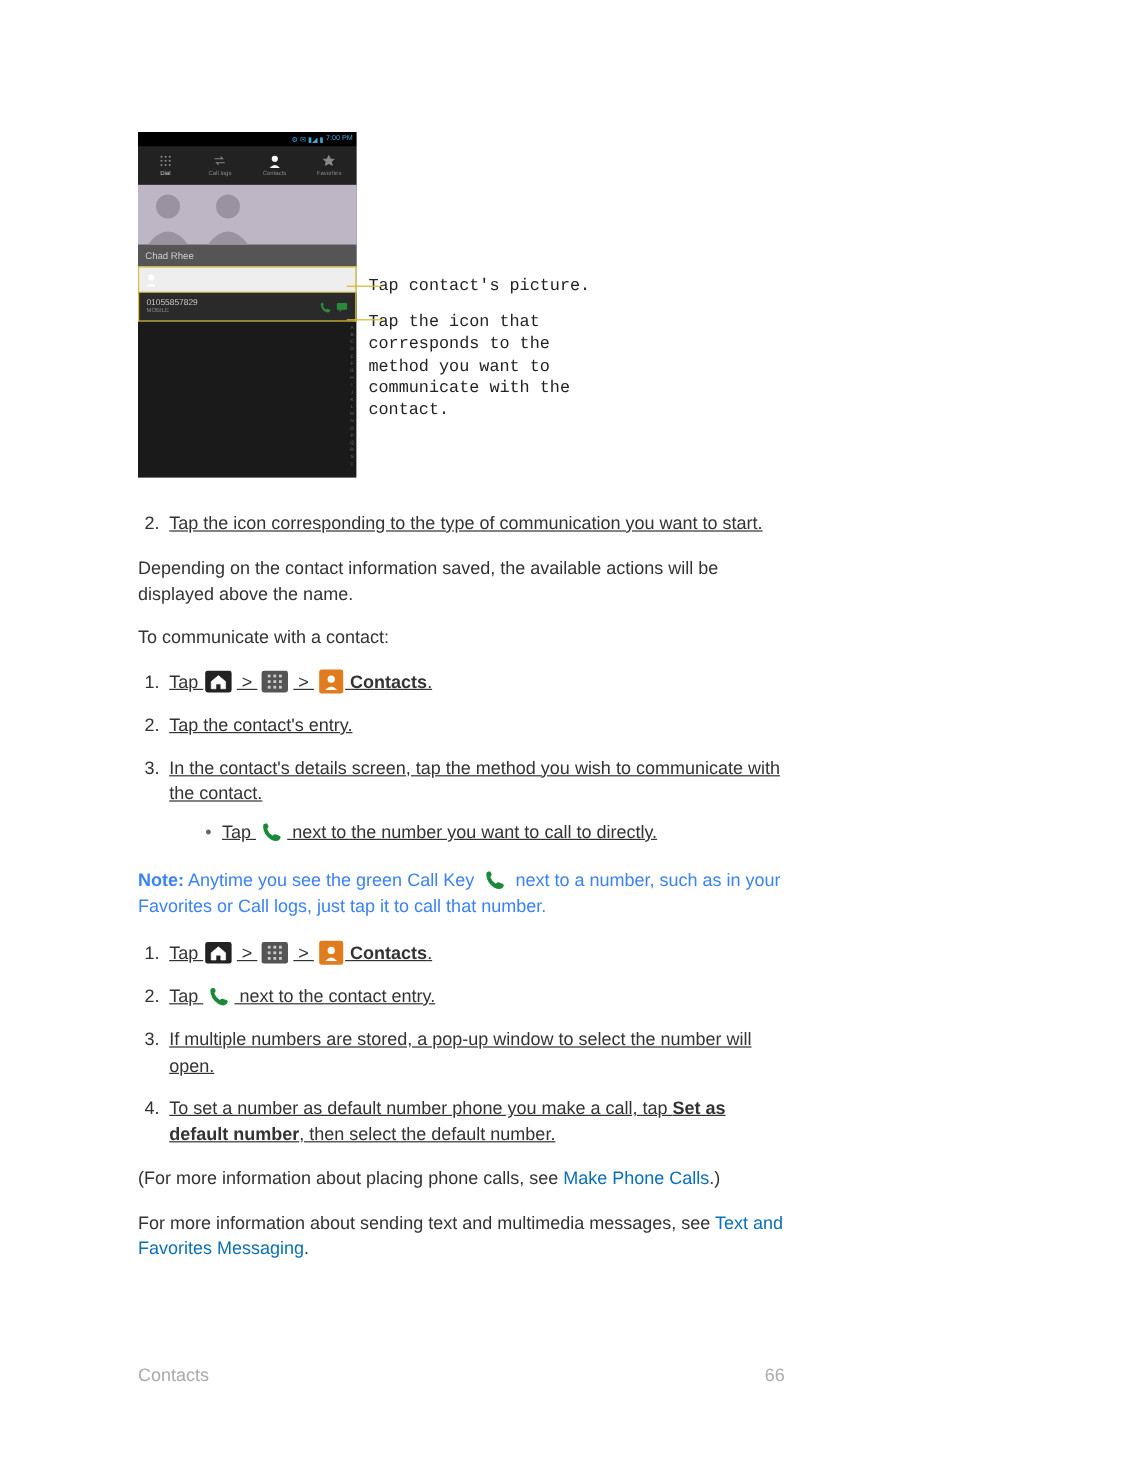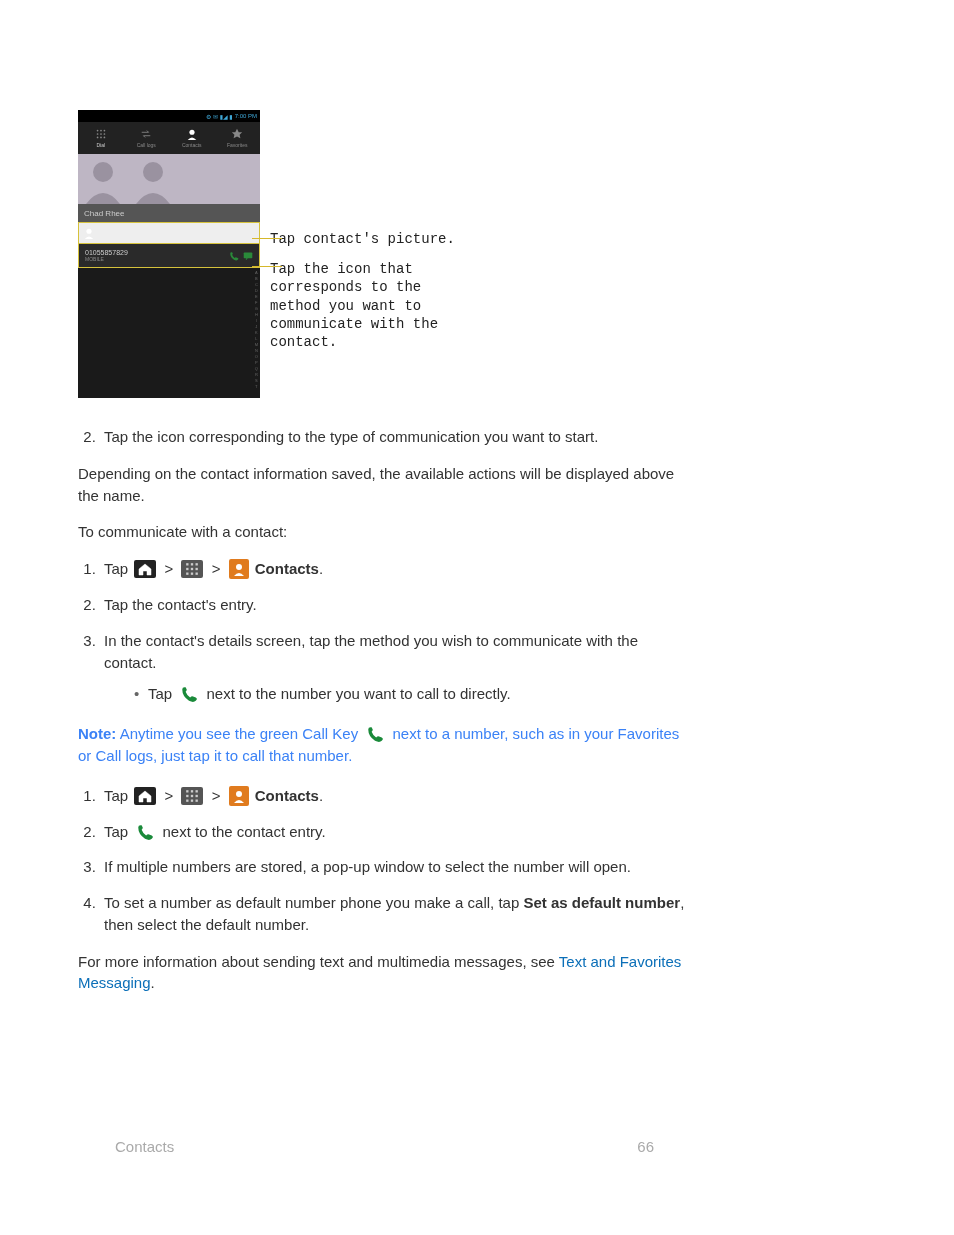--- a/index.html
+++ b/index.html
@@ -7,33 +7,34 @@
     padding: 0;
     background: #fff;
   }
   .page {
     width: 769px;
     height: 1235px;
     position: relative;
     font-family: Arial, Helvetica, sans-serif;
     color: #333;
     box-sizing: border-box;
-    padding: 0 78px;
+    padding: 0 115px;
   }
   .content {
     padding-top: 110px;
   }
   p, li {
     font-size: 15px;
     line-height: 1.45;
     color: #333;
   }
   ol {
     padding-left: 22px;
     margin: 12px 0;
+    text-decoration: underline;
   }
   ol > li {
     padding-left: 4px;
     margin-bottom: 14px;
   }
   ul {
     list-style: none;
     padding-left: 30px;
     margin: 10px 0 0 0;
   }
@@ -423,20 +424,23 @@
               <use href="#i-phone"></use>
             </svg>
           </span><span> next to the contact entry.</span>
       </li>
       <li>If multiple numbers are stored, a pop-up window to select the number will open.</li>
       <li>
         <span>To set a number as default number phone you make a call, tap </span><span class="bold">Set as default number</span><span>, then select the default number.</span>
       </li>
     </ol>
 
+    <p>
+      <span>(For more information about placing phone calls, see </span><span class="link">Make Phone Calls</span><span>.)</span>
+    </p>
 
     <p>
       <span>For more information about sending text and multimedia messages, see </span><span class="link">Text and Favorites Messaging</span><span>.</span>
     </p>
 
   </div>
 
   <div class="footer">
     <span>Contacts</span>
     <span>66</span>

